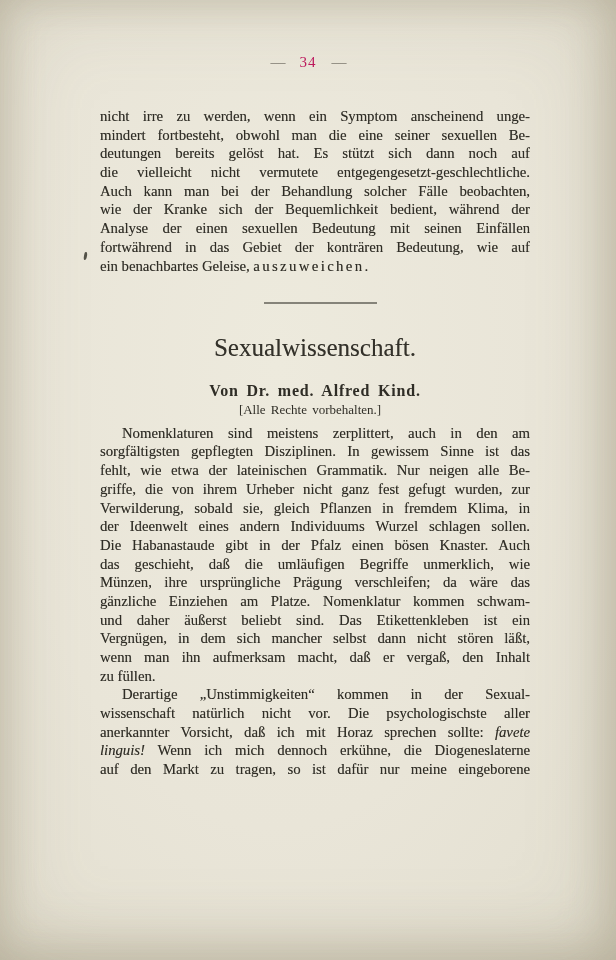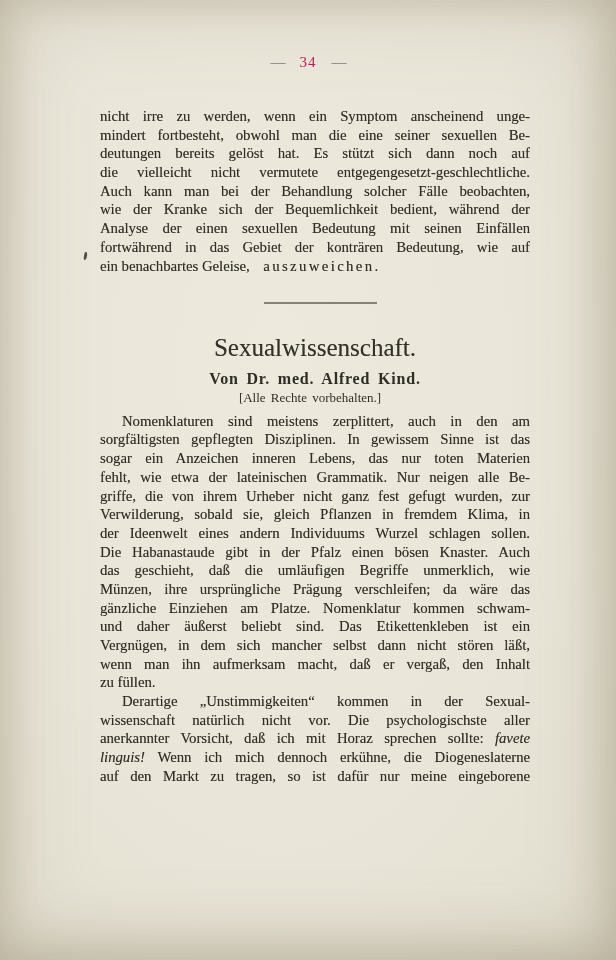--- a/index.html
+++ b/index.html
@@ -32,37 +32,37 @@
   }
   .line{
     font-size:14.7px;
     height:18.7px;line-height:18.7px;
     text-align:justify;text-align-last:justify;
     overflow:hidden;white-space:nowrap;
     text-shadow:0.2px 0.2px 0.3px rgba(43,40,32,0.45);
   }
   .line.noj{text-align:left;text-align-last:left;}
   .line.indent{text-indent:22px;}
-  .spaced{letter-spacing:2.4px;margin-left:10px;}
+  .spaced{letter-spacing:2.4px;}
   .italic{font-style:italic;}
   .p1{margin-top:93px;}
   .rule{
     margin-top:27px;margin-left:164px;
     width:113px;height:1.6px;background:#6c6960;opacity:.8;
   }
   .heading{
     margin-top:28px;
     text-align:center;
     font-size:25px;line-height:32px;
     word-spacing:5px;
     color:#33312a;
     text-shadow:0.2px 0.2px 0.4px rgba(43,40,32,0.4);
   }
   .byline{
-    margin-top:6px;
+    margin-top:18px;
     text-align:center;
     font-size:16px;font-weight:bold;
     letter-spacing:0.8px;word-spacing:3px;
     color:#2f2d26;
   }
   .rights{
     margin-top:2px;
     text-align:center;
     font-size:13px;
     padding-right:10px;
@@ -107,21 +107,20 @@
   <div class="heading">
     <div>Sexualwissenschaft.</div>
   </div>
 
   <div class="byline">Von Dr. med. Alfred Kind.</div>
   <div class="rights">[Alle Rechte vorbehalten.]</div>
 
   <div class="p2">
     <div class="line indent">Nomenklaturen sind meistens zerplittert, auch in den am</div>
     <div class="line">sorgfältigsten gepflegten Disziplinen. In gewissem Sinne ist das</div>
-    <div class="line">sogar ein Anzeichen inneren Lebens, das nur toten Materien</div>
     <div class="line">fehlt, wie etwa der lateinischen Grammatik. Nur neigen alle Be-</div>
     <div class="line">griffe, die von ihrem Urheber nicht ganz fest gefugt wurden, zur</div>
     <div class="line">Verwilderung, sobald sie, gleich Pflanzen in fremdem Klima, in</div>
     <div class="line">der Ideenwelt eines andern Individuums Wurzel schlagen sollen.</div>
     <div class="line">Die Habanastaude gibt in der Pfalz einen bösen Knaster. Auch</div>
     <div class="line">das geschieht, daß die umläufigen Begriffe unmerklich, wie</div>
     <div class="line">Münzen, ihre ursprüngliche Prägung verschleifen; da wäre das</div>
     <div class="line">gänzliche Einziehen am Platze. Nomenklatur kommen schwam-</div>
     <div class="line">und daher äußerst beliebt sind. Das Etikettenkleben ist ein</div>
     <div class="line">Vergnügen, in dem sich mancher selbst dann nicht stören läßt,</div>

